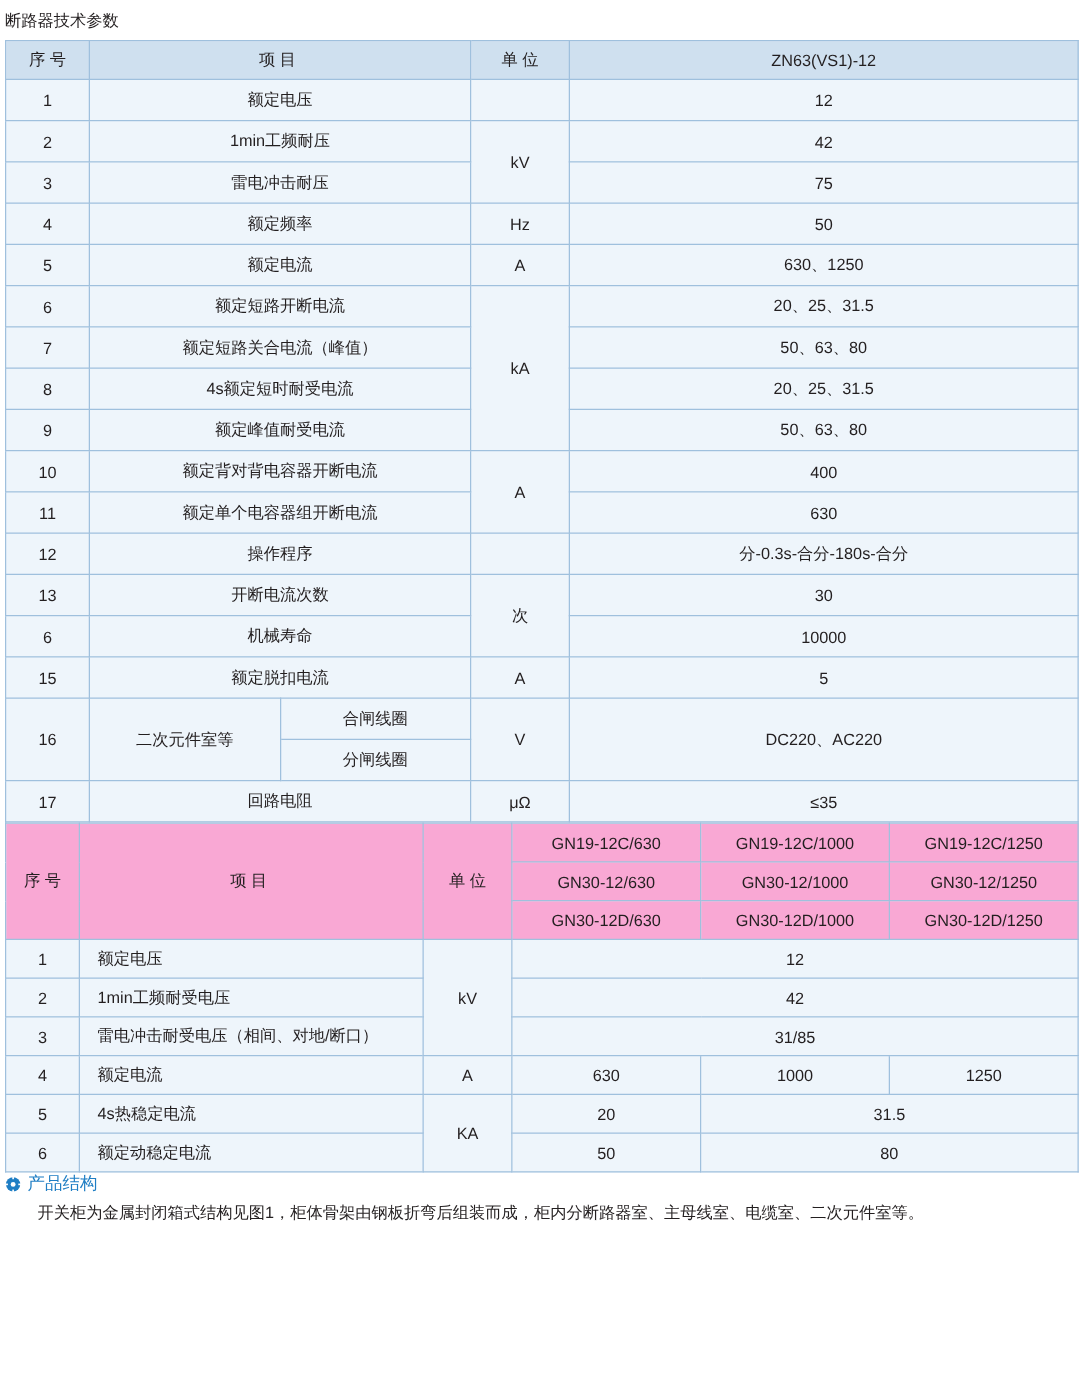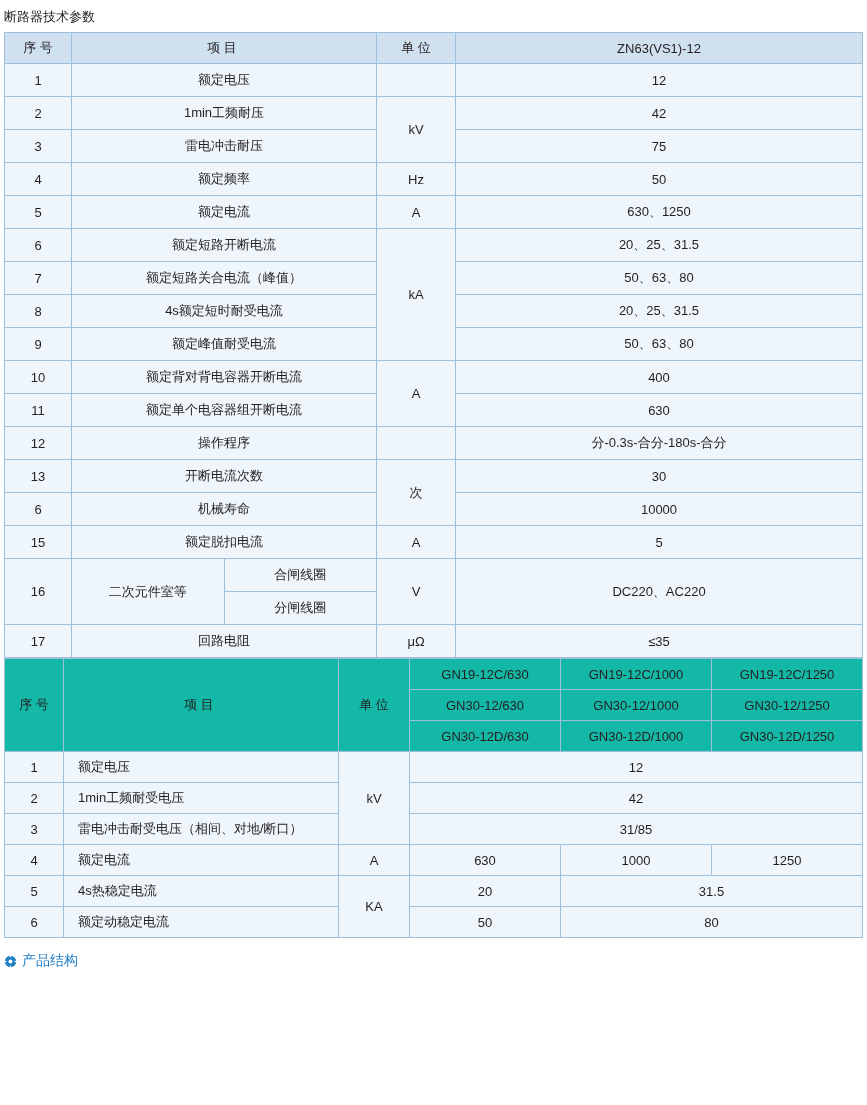--- a/index.html
+++ b/index.html
@@ -76,28 +76,27 @@
     border: 1px solid #9fc0dd;
     font-size: 13px;
     color: #231f20;
     height: 30px;
     text-align: center;
     vertical-align: middle;
     background: #eef5fb;
     padding: 0 4px;
   }
   table.iso td.hdr {
-    background: #14b8a6;
+    background: #f9a8d4;
   }
   table.iso td.idx2 { width: 50px; }
   table.iso td.item2 { text-align: left; padding-left: 14px; width: 270px; }
   table.iso td.unit2 { width: 62px; }
 
   .struct {
-    margin-top: 14px;
     margin-left: 4px;
   }
   .struct-head {
     color: #1f7ec4;
     font-size: 14px;
     display: flex;
     align-items: center;
     gap: 5px;
     margin-bottom: 4px;
   }
@@ -309,16 +308,17 @@
             <rect x="7.2" y="0.3" width="1.6" height="2.6"></rect>
             <rect x="7.2" y="13.1" width="1.6" height="2.6"></rect>
             <rect x="0.3" y="7.2" width="2.6" height="1.6"></rect>
             <rect x="13.1" y="7.2" width="2.6" height="1.6"></rect>
           </g>
         </svg>
       </span>
       <span>产品结构</span>
     </div>
     <div class="struct-body">
+      <p class="indent">开关柜为金属封闭箱式结构见图1，柜体骨架由钢板折弯后组装而成，柜内分断路器室、主母线室、电缆室、二次元件室等。</p>
     </div>
   </div>
 
 </div>
 
 </body></html>

